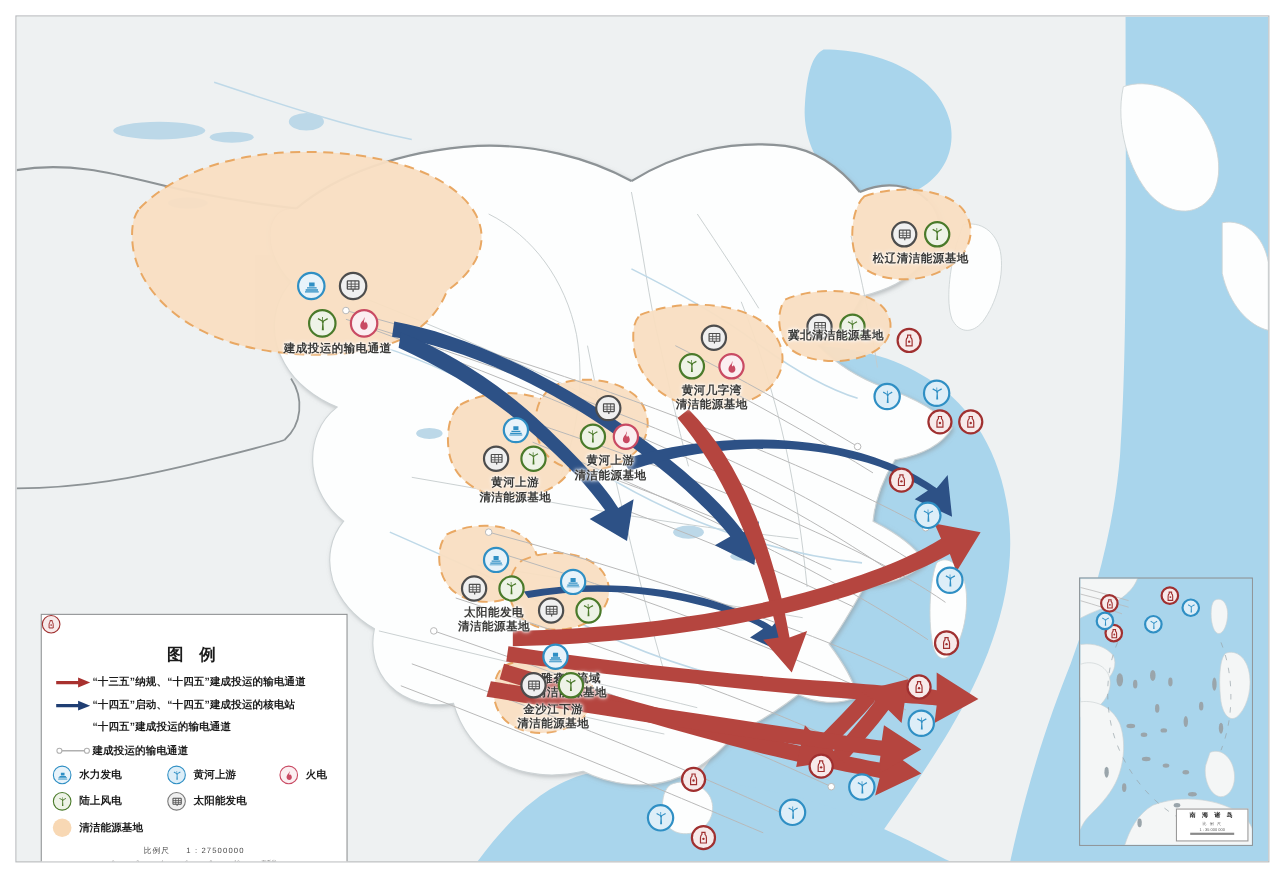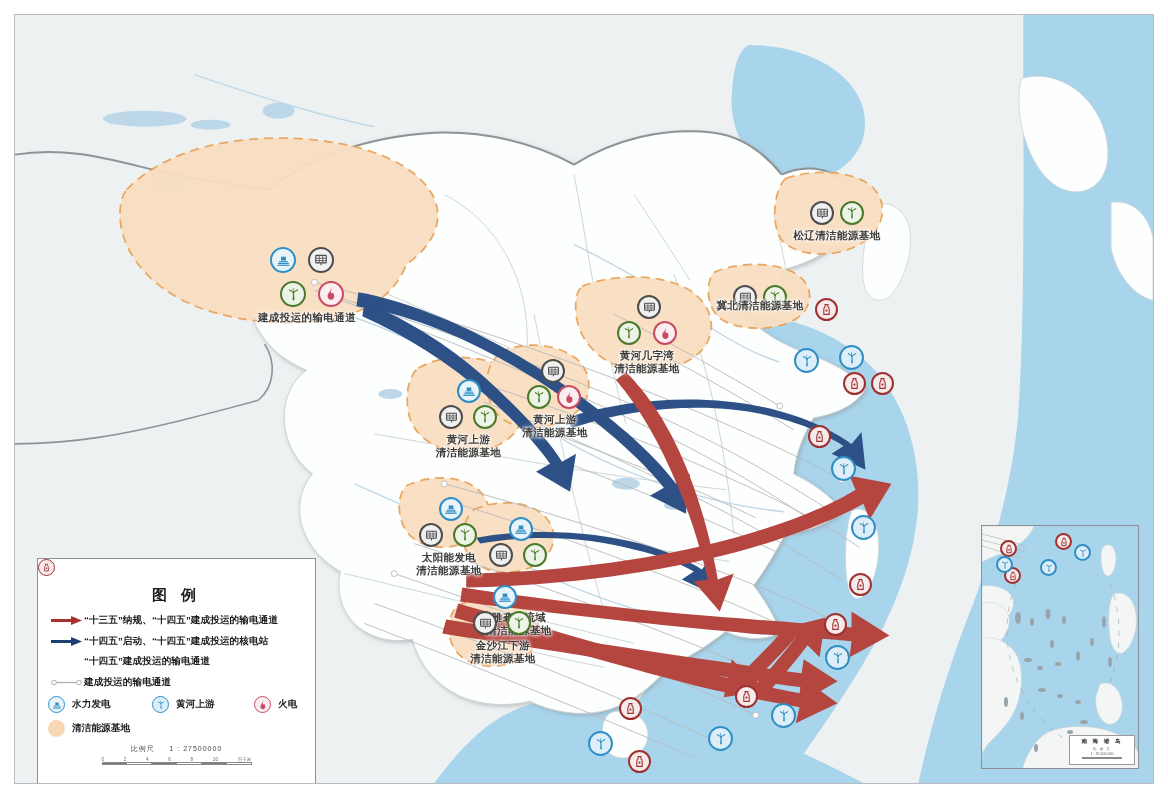--- a/index.html
+++ b/index.html
@@ -876,20 +876,44 @@
         <div class="lg-cell">
           <div class="lg-ico" style="position:relative; border-color:#c94a63; background:#fbeef1;">
             <svg width="10" height="10" viewBox="0 0 24 24">
                 <path d="M12 2c2 4-1 5 0 8 .6 1.8 2.4 1.2 2.4-1 2.4 2.4 3.2 5 3.2 7 0 3.4-2.6 6-5.6 6s-6-2.6-6-6c0-3.4 2-6.4 4-8.4 1.2-1.2 2-3.4 2-5.6z" fill="#c94a63"></path>
               </svg>
           </div>
           <div class="lg-text">火电</div>
         </div>
       </div>
 
+      <div class="lg-grid">
+        <div class="lg-cell" style="width:104px;">
+          <div class="lg-ico" style="position:relative; border-color:#4a7a2a; background:#eef3e7;">
+            <svg width="10" height="10" viewBox="0 0 24 24">
+                <path d="M11.2 10h1.6l.7 11h-3z" fill="#4a7a2a"></path>
+                <path d="M12 9 4.5 5.2l1-1.8L12 7.4z" fill="#4a7a2a"></path>
+                <path d="M12 9l7.5-3.8-1-1.8L12 7.4z" fill="#4a7a2a"></path>
+                <path d="M12 9v-7h-1.2L11 9z" fill="#4a7a2a"></path>
+                <circle cx="12" cy="9" r="1.6" fill="#4a7a2a"></circle>
+              </svg>
+          </div>
+          <div class="lg-text">陆上风电</div>
+        </div>
+        <div class="lg-cell">
+          <div class="lg-ico" style="position:relative; border-color:#7a7a7a; background:#f0f0f0;">
+            <svg width="10" height="10" viewBox="0 0 24 24">
+                <rect x="3" y="4" width="18" height="13" rx="1" fill="none" stroke="#4d4d4d" stroke-width="2.2"></rect>
+                <path d="M3 9h18M3 13h18M9 4v13M15 4v13" stroke="#4d4d4d" stroke-width="1.6"></path>
+                <path d="M11 17h2v4h-2z" fill="#4d4d4d"></path>
+              </svg>
+          </div>
+          <div class="lg-text">太阳能发电</div>
+        </div>
+      </div>
 
       <div class="lg-grid">
         <div class="lg-cell">
           <div class="zone-swatch"></div>
           <div class="lg-text">清洁能源基地</div>
         </div>
       </div>
 
       <div class="scale-wrap">
         <div class="scale-line">

